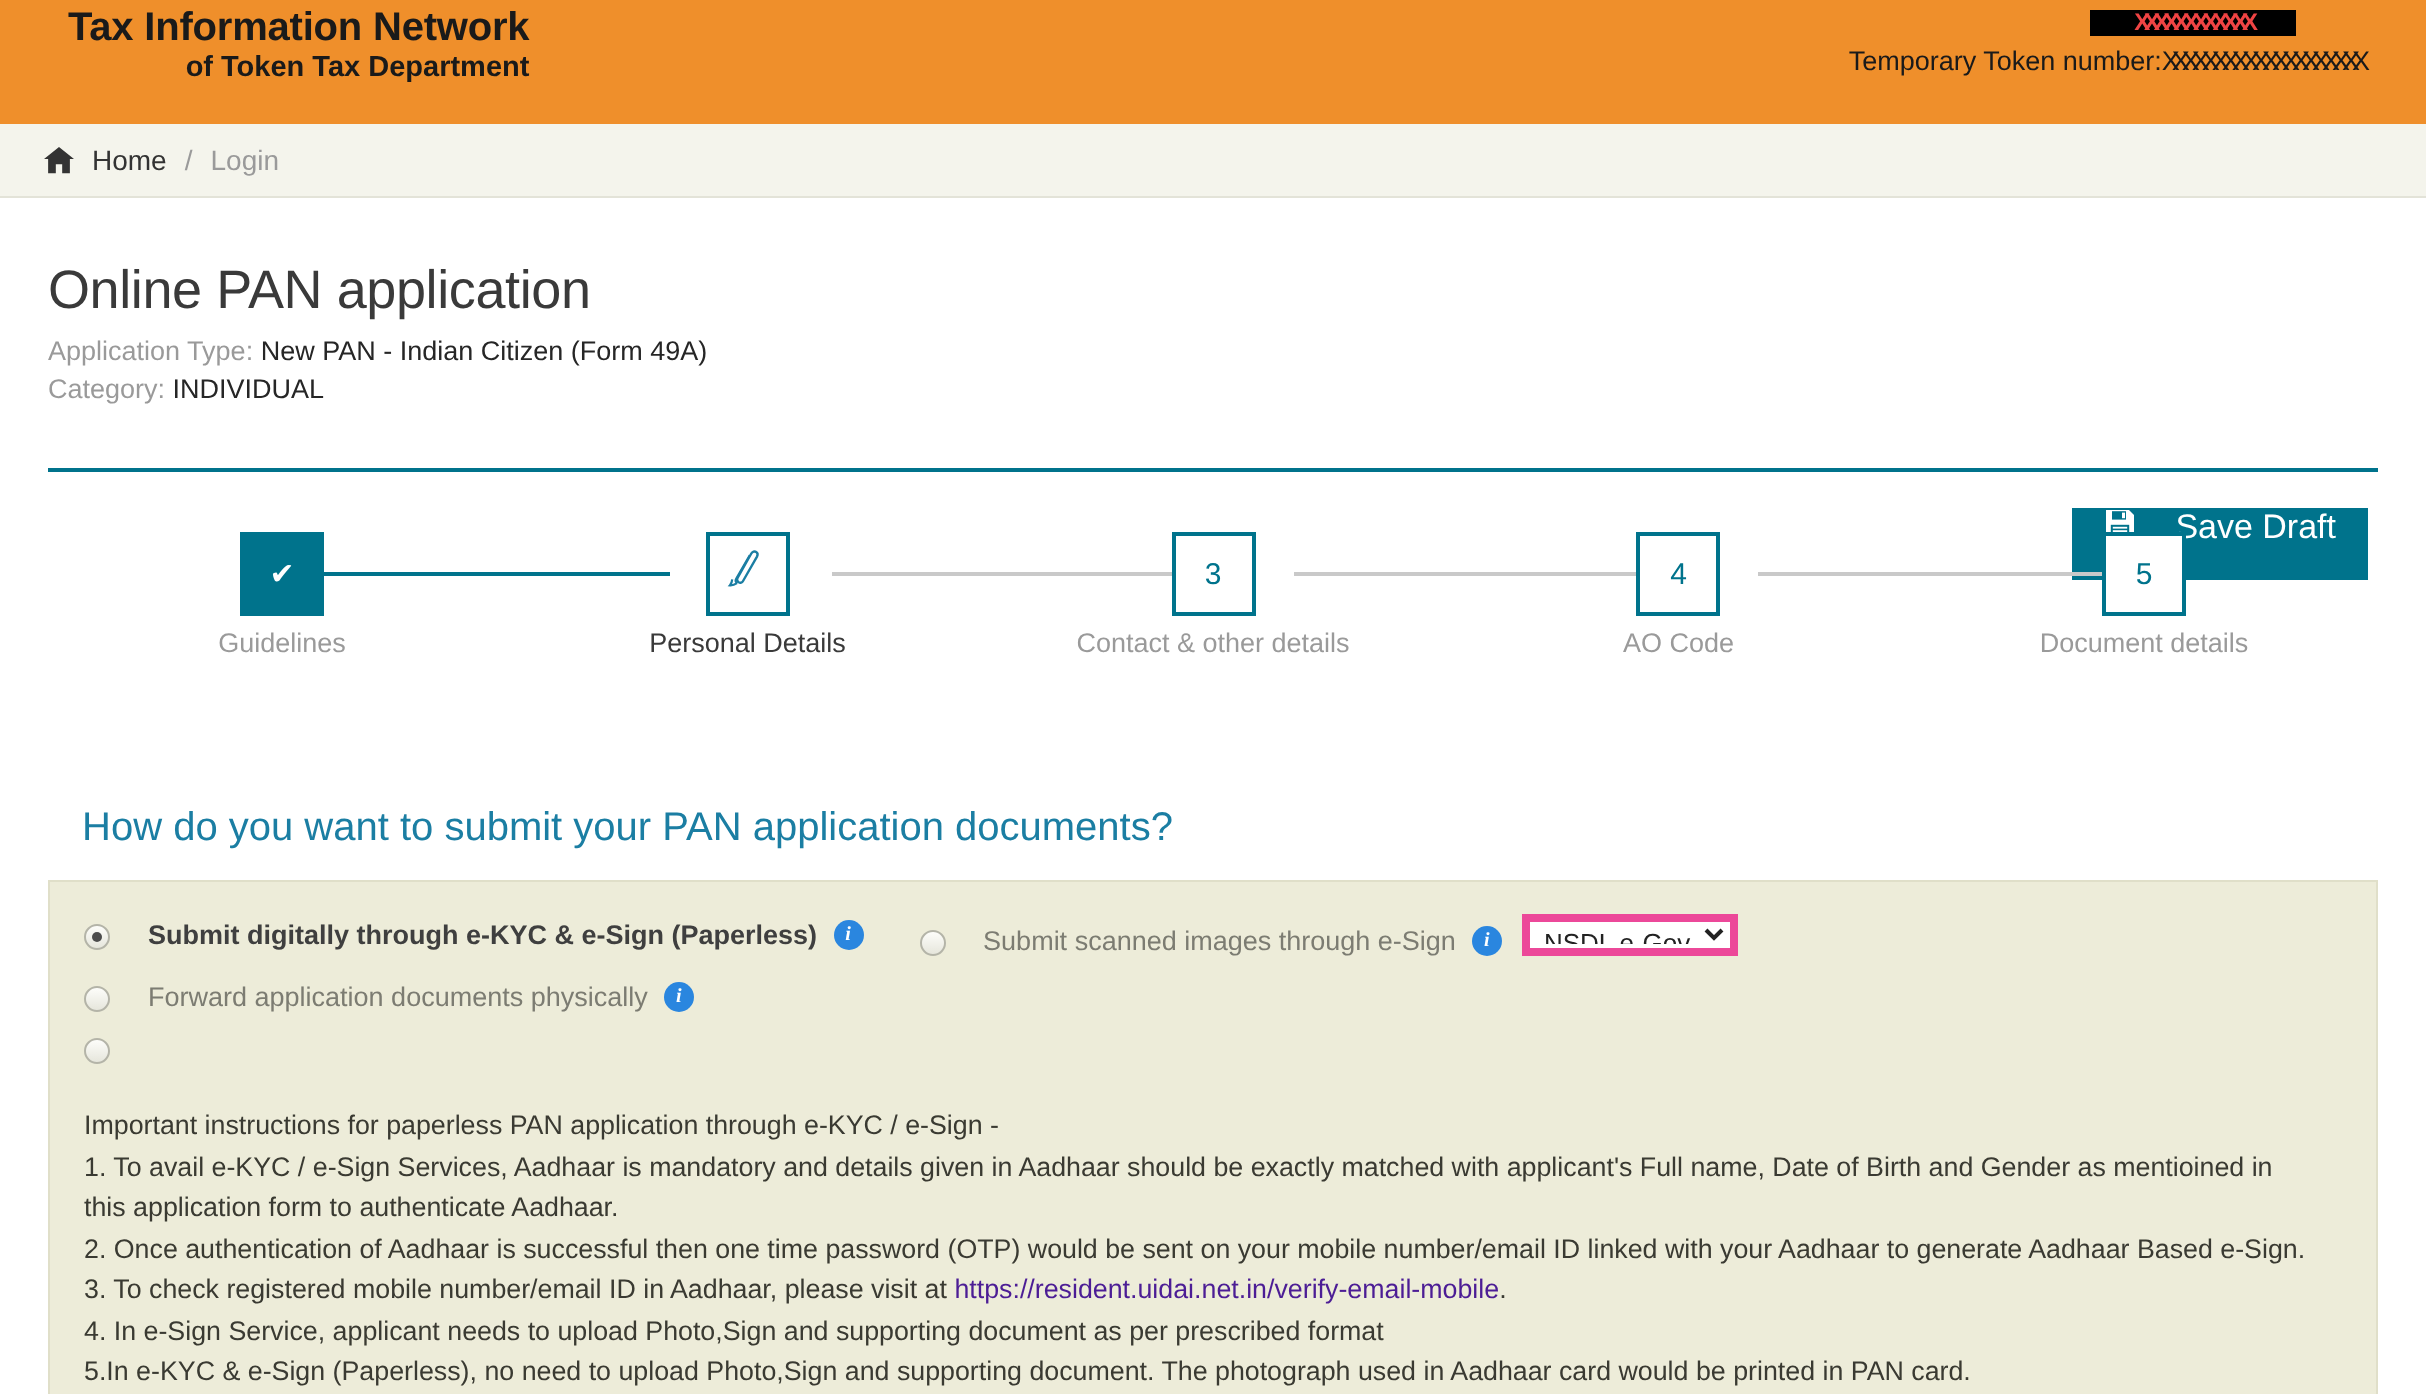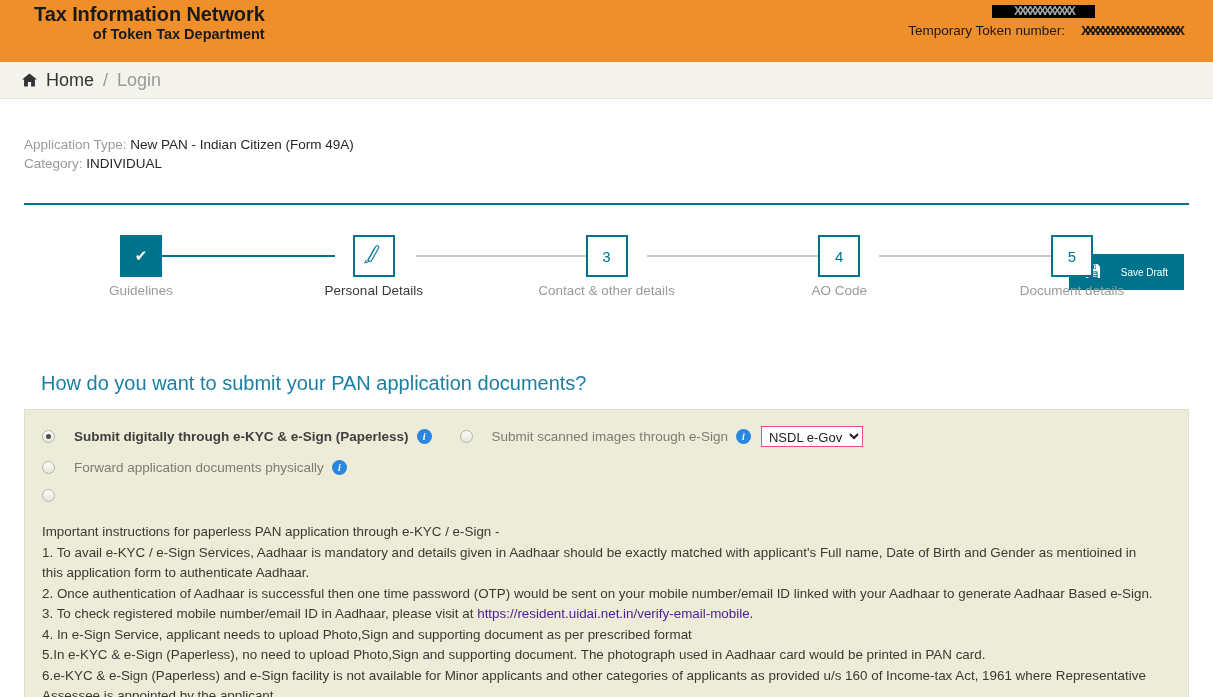--- a/index.html
+++ b/index.html
@@ -42,50 +42,50 @@
     right: 32px; top: 5px;
     text-align: right;
     color: #1a1a1a;
   }
   .redacted-bar {
     display: block;
     font-family: "Liberation Sans", sans-serif;
     font-size: 12px;
     font-weight: bold;
     letter-spacing: -3.1px;
-    color: #a3a3a3;
+    color: #ef4444;
     background: #000;
     line-height: 13px;
     height: 13px;
     overflow: hidden;
     width: 103px;
     margin-left: auto;
-    margin-right: 86px;
+    margin-right: 33px;
     text-align: center;
   }
   .token-row {
     margin-top: 5px;
     font-size: 13.5px;
     white-space: nowrap;
   }
   .token-mask {
-    font-weight: bold;
+    font-weight: normal;
     letter-spacing: -4px;
-    margin-left: 16px;
+    margin-left: 0px;
   }
 
   
   .breadcrumb {
     height: 37px;
     background: #f4f4ec;
     border-bottom: 1px solid #e3e3d8;
     display: flex;
     align-items: center;
     padding-left: 22px;
-    font-size: 18px;
+    font-size: 14px;
   }
   .home-icon { margin-right: 9px; display: inline-flex; align-items: center; }
   .crumb-link { color: #333; text-decoration: none; }
   .crumb-sep { color: #9a9a9a; margin: 0 9px; }
   .crumb-current { color: #9a9a9a; }
 
   
   .page-body { padding: 0 24px; position: relative; }
   .title-block { padding-top: 31px; }
   h1.page-title {
@@ -104,23 +104,22 @@
   .meta-value { color: #262626; }
 
   .save-draft-btn {
     position: absolute;
     right: 29px; top: 155px;
     background: #00738c;
     color: #fff;
     border: none;
     height: 36px;
     padding: 0 16px;
-    font-size: 10px;
+    font-size: 17px;
     display: inline-flex;
-    align-items: center;
     gap: 20px;
     cursor: pointer;
     font-family: "Liberation Sans", sans-serif;
   }
 
   .hr-teal {
     margin: 32px 0 0 0;
     border: none;
     border-top: 2px solid #00738c;
   }
@@ -191,21 +190,21 @@
     min-height: 265px;
   }
   .options-row {
     display: flex;
     flex-wrap: wrap;
     align-items: center;
     row-gap: 13px;
   }
   .opt {
     display: inline-flex;
-    align-items: center;
+    align-items: flex-end;
     white-space: nowrap;
   }
   .opt-1 { margin-right: 28px; }
   .opt-2 { margin-right: 62px; }
   .radio {
     width: 13px; height: 13px;
     border-radius: 50%;
     border: 1px solid #b4b4a8;
     background: linear-gradient(#fdfdfa, #e6e6dc);
     display: inline-block;
@@ -238,21 +237,21 @@
     margin-left: 8px;
     cursor: pointer;
     font-family: "Liberation Serif", serif;
     flex: none;
   }
   .esign-select {
     margin-left: 10px;
     font-size: 13px;
     font-family: "Liberation Sans", sans-serif;
     padding: 2px 3px;
-    border: 1px solid #ec4899;
+    border: 4px solid #ec4899;
     background: #fff;
     color: #222;
     height: 21px;
   }
   .orphan-radio-row {
     margin-top: 13px;
     height: 16px;
   }
 
   
@@ -289,20 +288,21 @@
       </svg>
   </span>
   <a class="crumb-link" href="#">Home</a>
   <span class="crumb-sep">/</span>
   <span class="crumb-current">Login</span>
 </div>
 
 <div class="page-body">
 
   <div class="title-block">
+    <h1 class="page-title">Online PAN application</h1>
     <div class="meta-line">
       <span>Application Type:</span>
       <span class="meta-value">New PAN - Indian Citizen (Form 49A)</span>
     </div>
     <div class="meta-line">
       <span>Category:</span>
       <span class="meta-value">INDIVIDUAL</span>
     </div>
   </div>
 

